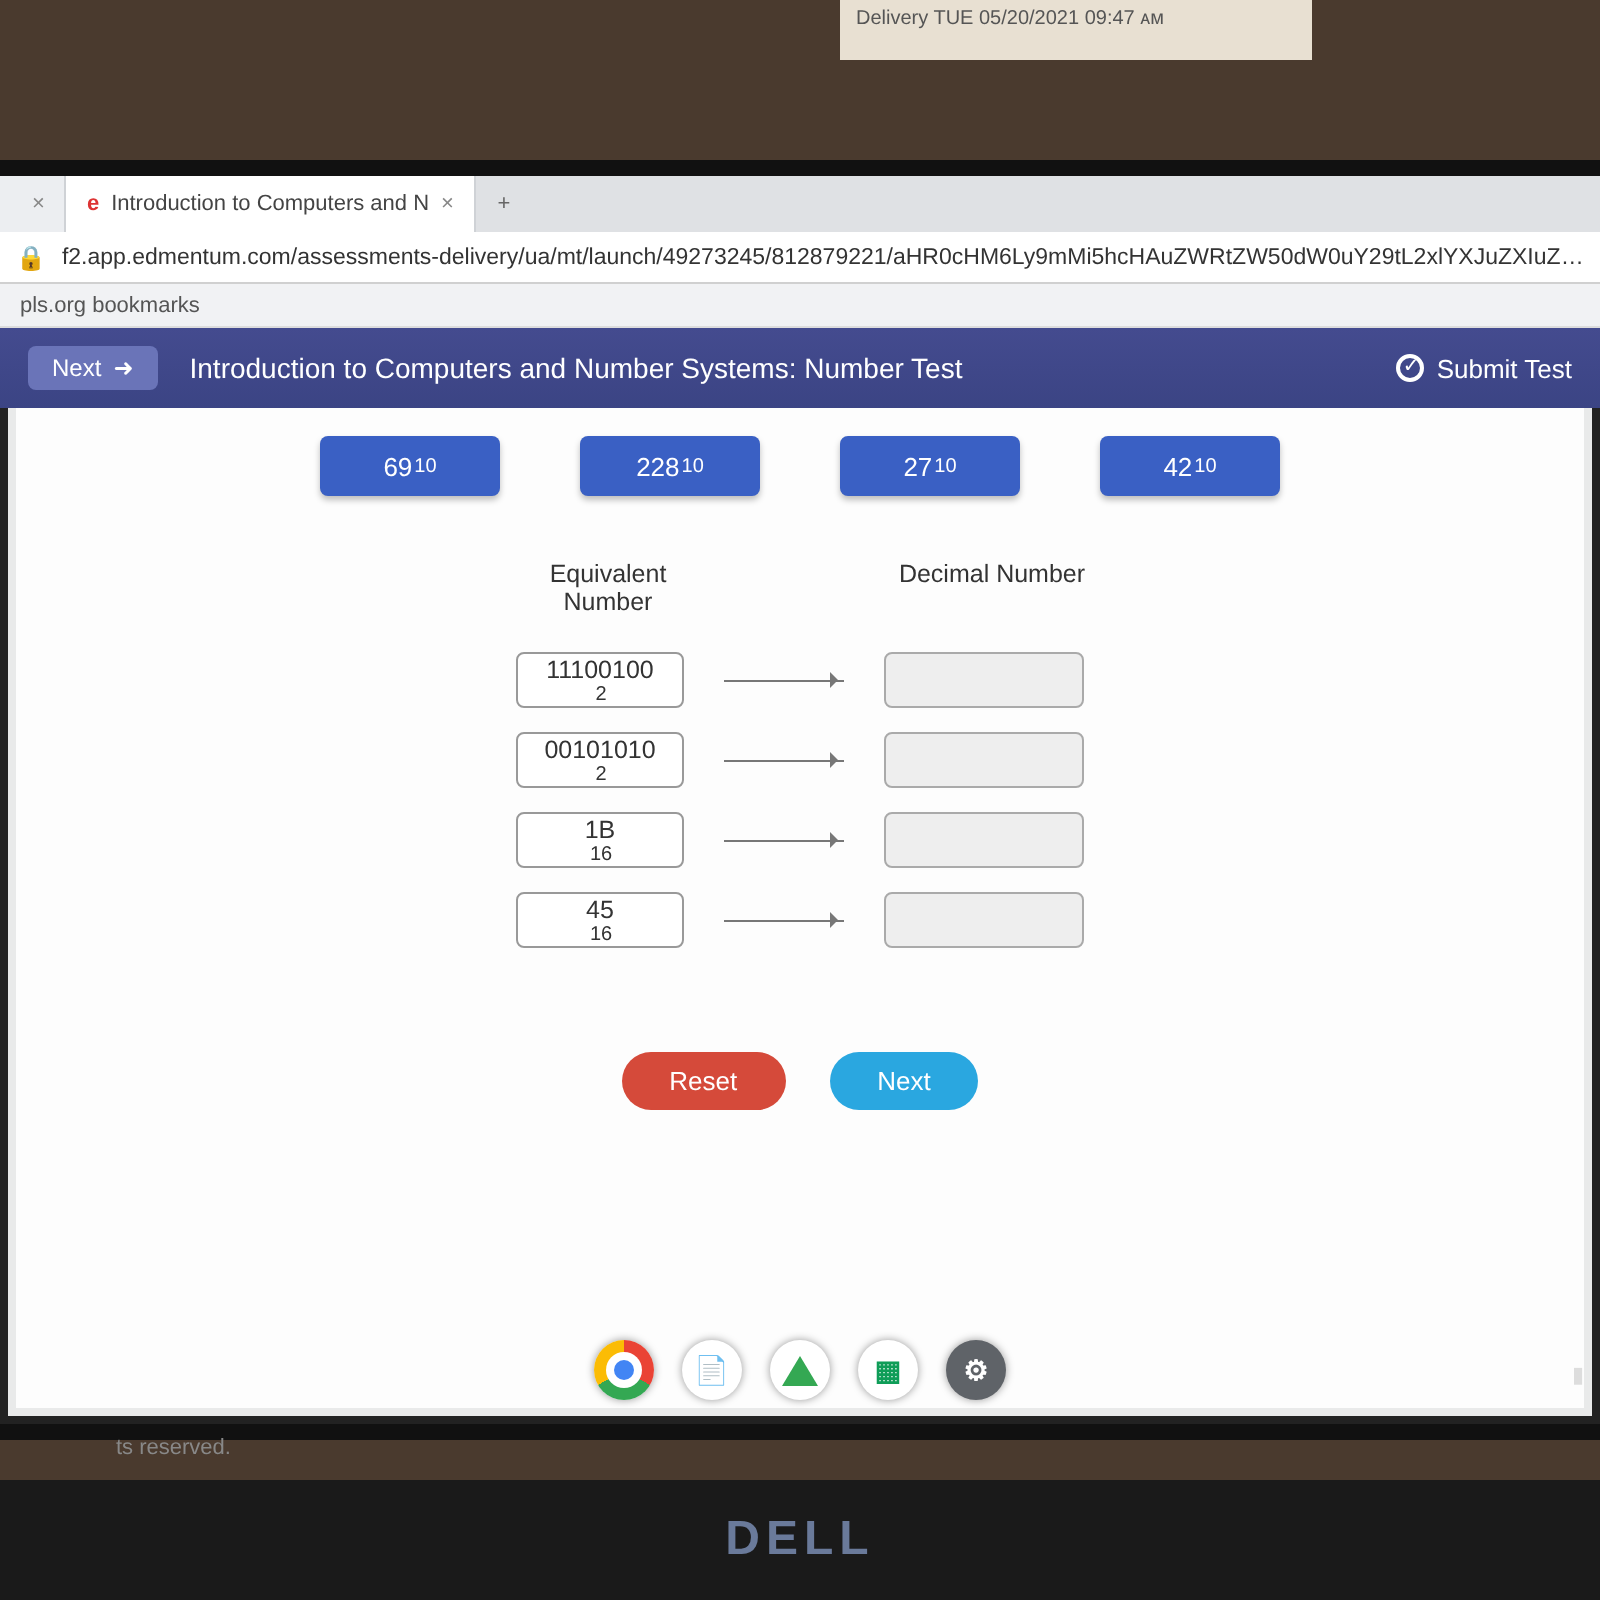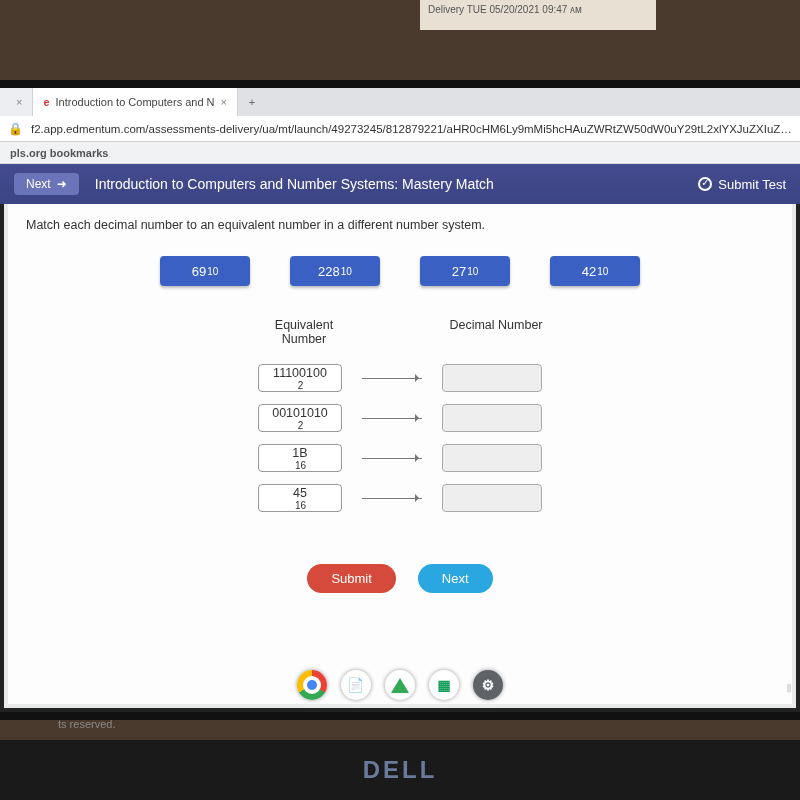--- a/index.html
+++ b/index.html
@@ -12,21 +12,21 @@
   }
   
   .tabbar { height:28px; background:#dfe1e4; display:flex; align-items:stretch; font-size:11px; }
   .tab { display:flex; align-items:center; gap:6px; padding:0 10px; border-right:1px solid #cfd2d6; background:#eceef1; color:#444; }
   .tab .x { color:#888; }
   .tab.active { background:#fff; }
   .newtab { width:28px; display:flex; align-items:center; justify-content:center; color:#666; }
   .urlbar { height:26px; background:#fff; display:flex; align-items:center; padding:0 8px; gap:8px; border-bottom:1px solid #d0d0d0; }
   .lock { font-size:12px; color:#3a7; }
   .url { font-size:11.5px; color:#333; white-space:nowrap; overflow:hidden; text-overflow:ellipsis; flex:1; }
-  .bmrow { height:22px; background:#f1f2f4; font-size:11px; color:#555; padding:0 10px; display:flex; align-items:center; border-bottom:1px solid #ddd;font-weight:bold; }
+  .bmrow { height:22px; background:#f1f2f4; font-size:11px; color:#555; padding:0 10px; display:flex; align-items:center; border-bottom:1px solid #ddd; }
   
   .app-header { height:40px; background:linear-gradient(#444b8f,#3b4484); color:#fff; display:flex; align-items:center; padding:0 14px; font-size:14px; justify-content:space-between; }
   .nextbtn { background:#6a74b8; border-radius:4px; padding:4px 12px; font-size:12px; display:flex; align-items:center; gap:6px; }
   .app-title { flex:1; padding-left:16px; }
   .submit { display:flex; align-items:center; gap:6px; font-size:13px; }
   .chkcircle { width:14px; height:14px; border-radius:50%; border:2px solid #fff; display:inline-block; position:relative; }
   .chkcircle::after { content:"✓"; font-size:10px; position:absolute; top:-2px; left:1px; }
   
   .page { background:#fdfdfd; min-height:500px; padding:14px 18px 24px; margin:0 8px 8px; }
   .instruction { font-size:12.5px; color:#333; margin-bottom:24px; }
@@ -90,29 +90,28 @@
 
   <div class="bmrow">
     <span>pls.org bookmarks</span>
   </div>
 
   <div class="app-header">
     <div class="nextbtn">
       <span>Next</span>
       <span>➜</span>
     </div>
-    <div class="app-title">Introduction to Computers and Number Systems: Mastery Match</div>
+    <div class="app-title">Introduction to Computers and Number Systems: Number Test</div>
     <div class="submit">
       <span class="chkcircle"></span>
       <span>Submit Test</span>
     </div>
   </div>
 
   <div class="page">
-    <div class="instruction">Match each decimal number to an equivalent number in a different number system.</div>
 
     <div class="chips">
       <div class="chip">
           <span>69</span>
           <span class="sub">10</span>
         </div>
       <div class="chip">
           <span>228</span>
           <span class="sub">10</span>
         </div>
@@ -160,21 +159,21 @@
       <div class="row">
         <div class="eqbox">
             <span>45</span>
             <span class="sub">16</span>
           </div>
         <div class="arrow"></div>
         <div class="drop"></div>
       </div>
 
       <div class="btnrow">
-        <button class="rbtn">Submit</button>
+        <button class="rbtn">Reset</button>
         <button class="nbtn">Next</button>
       </div>
     </div>
   </div>
 
   <div class="footer">ts reserved.</div>
 
   <div class="shelf">
     <div class="app-icon ic-chrome"></div>
     <div class="app-icon ic-docs">📄</div>

